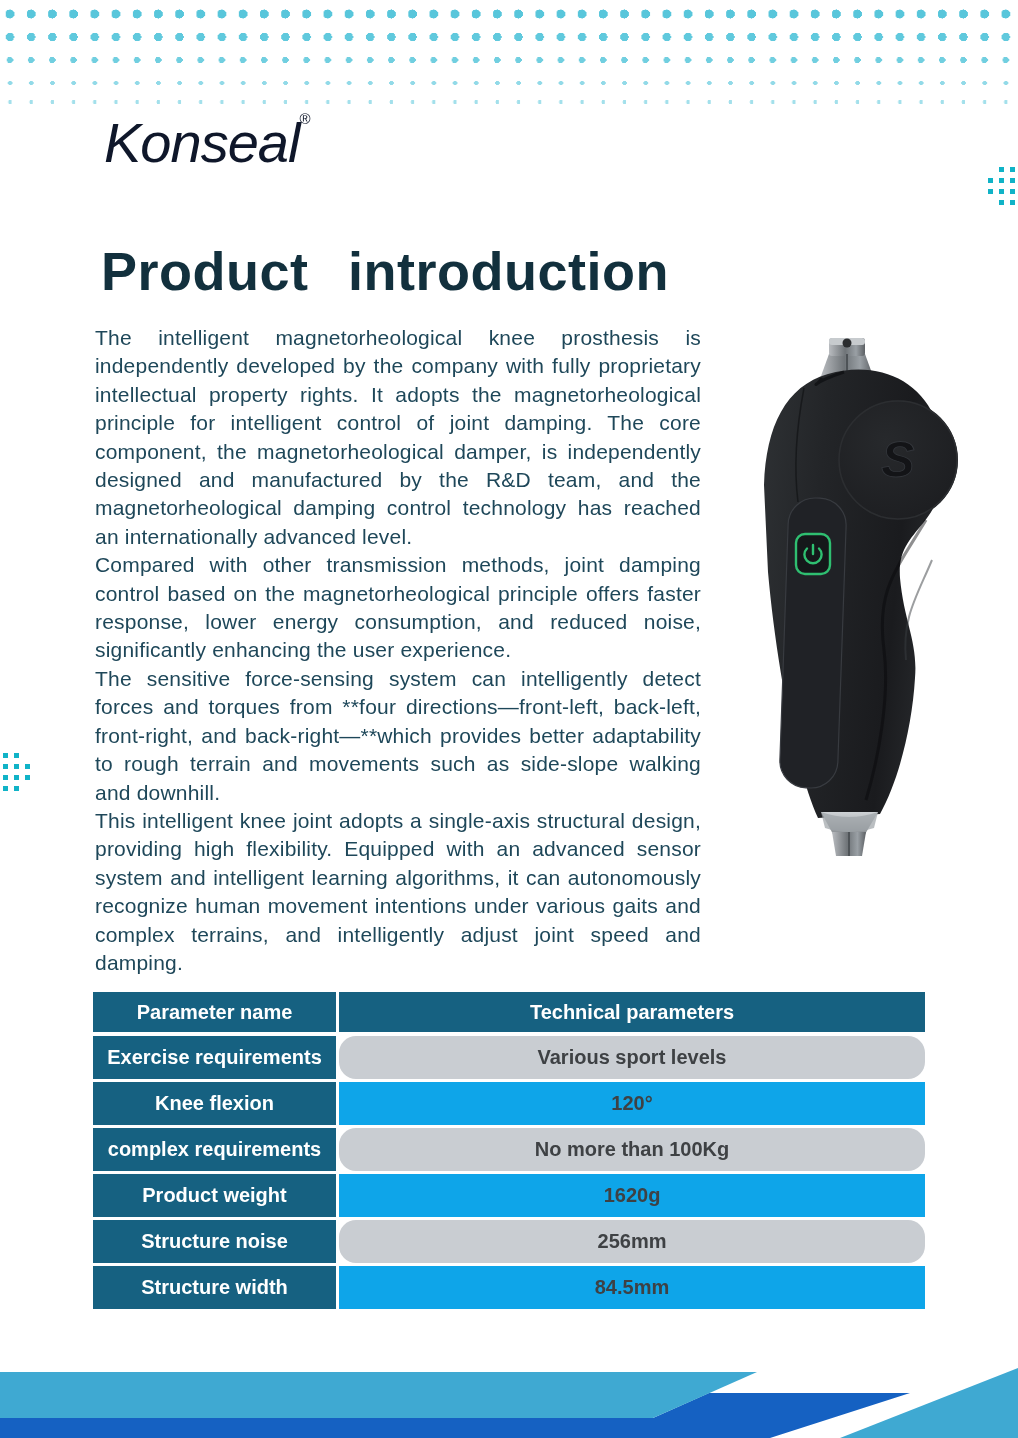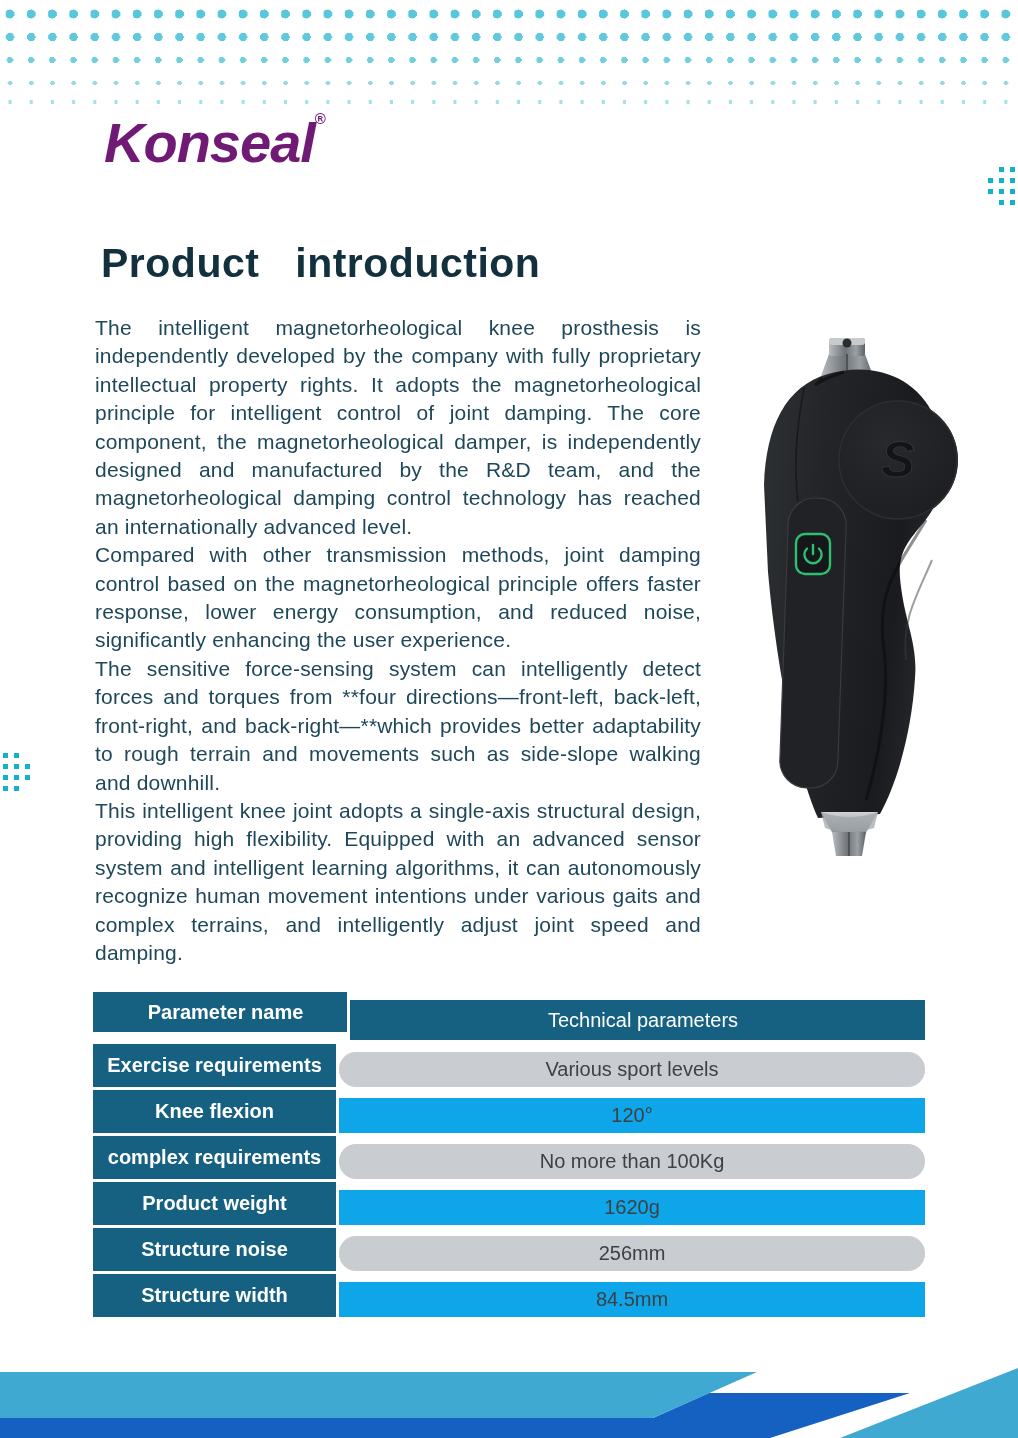--- a/index.html
+++ b/index.html
@@ -13,41 +13,41 @@
   .dotrow.r1{height:24px;background:radial-gradient(circle 4.6px at 10px 12px,#58c6db 97%,transparent);background-size:21.2px 24px;}
   .dotrow.r2{height:23px;background:radial-gradient(circle 4.2px at 10px 11px,#58c6db 97%,transparent);background-size:21.2px 23px;opacity:.95;}
   .dotrow.r3{height:23px;background:radial-gradient(circle 3.2px at 10px 11px,#58c6db 97%,transparent);background-size:21.2px 23px;opacity:.85;}
   .dotrow.r4{height:22px;background:radial-gradient(circle 2.2px at 10px 11px,#58c6db 97%,transparent);background-size:21.2px 22px;opacity:.65;}
   .dotrow.r5{height:20px;background:radial-gradient(circle 1.9px at 10px 8px,#58c6db 97%,transparent);background-size:21.2px 20px;opacity:.55;}
   
   .cluster{position:absolute;}
   .cluster-right{left:988px;top:167px;}
   .cluster-left{left:3px;top:753px;}
   
-  .logo{position:absolute;left:104px;top:110px;color:#701a75;
-        font-size:56px;font-weight:bold;font-style:italic;letter-spacing:-1px;}
+  .logo{position:absolute;left:104px;top:110px;color:#0f172a;
+        font-size:56px;font-weight:normal;font-style:italic;letter-spacing:-1px;}
   .logo .reg{font-size:15px;font-style:normal;vertical-align:38px;letter-spacing:0;}
   
   .title{position:absolute;left:101px;top:240px;margin:0;
-         color:#12303d;font-size:41px;font-weight:bold;letter-spacing:.5px;word-spacing:24px;text-align:right;}
-  
-  .bodytext{position:absolute;left:95px;top:314px;width:606px;
+         color:#12303d;font-size:54px;font-weight:bold;letter-spacing:.5px;word-spacing:24px;text-align:right;}
+  
+  .bodytext{position:absolute;left:95px;top:324px;width:606px;
             color:#1e4759;font-size:21px;line-height:28.4px;letter-spacing:.2px;}
   .bodytext p{margin:0;text-align:justify;}
   
   .product{position:absolute;left:726px;top:330px;width:240px;height:532px;}
   
   .spec-table{position:absolute;left:93px;top:992px;width:832px;font-size:20px;}
   .trow{display:flex;margin-bottom:3px;}
   .trow .c1{width:243px;background:#166181;color:#ffffff;font-weight:bold;
             display:flex;align-items:center;justify-content:center;margin-right:3px;}
   .trow .c2{flex:1;display:flex;align-items:center;justify-content:center;
-            color:#3e4144;font-weight:normal;margin-top:8px;}
+            color:#3e4144;font-weight:bold;}
   .trow.head{margin-bottom:4px;}
-  .trow.head .c1,.trow.head .c2{background:#166181;color:#ffffff;height:40px;padding-left:11px;}
+  .trow.head .c1,.trow.head .c2{background:#166181;color:#ffffff;height:40px;}
   .trow.body{height:43px;}
   .trow.body .c1{height:43px;}
   .trow.body.odd .c2{background:#c9cdd2;border-radius:17px;}
   .trow.body.even .c2{background:#0ea5e9;}
   
   .ribbons{position:absolute;left:0;top:1364px;width:1018px;height:74px;}
   .ribbon{position:absolute;left:0;top:0;width:100%;height:100%;}
   .ribbon.light-band{background:#3fa9d2;
     clip-path:polygon(0 8px,757px 8px,653px 54px,0 54px);}
   .ribbon.dark-band{background:#1561c2;

